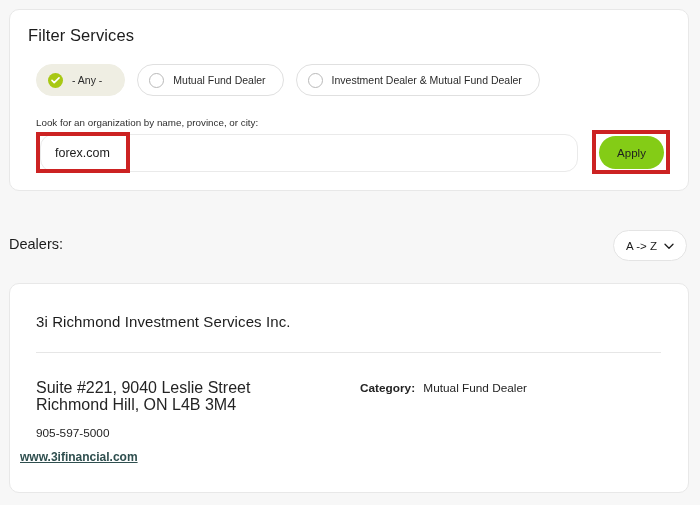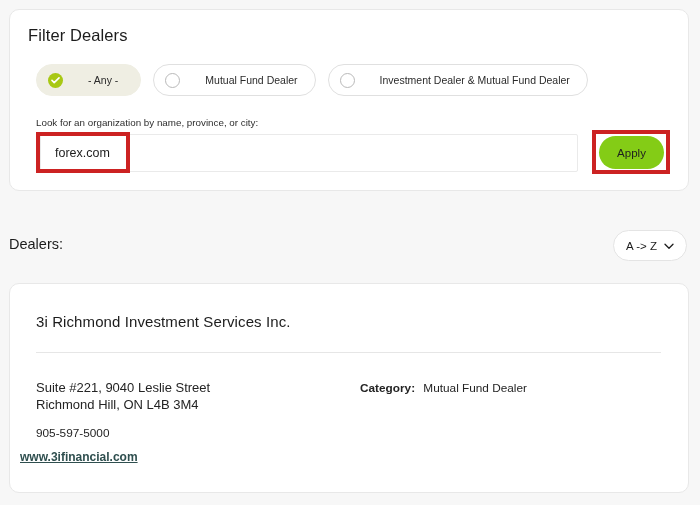--- a/index.html
+++ b/index.html
@@ -54,21 +54,21 @@
     left: 36px;
     top: 64px;
     display: flex;
     gap: 12px;
     align-items: center;
   }
 
   .chip {
     display: flex;
     align-items: center;
-    gap: 25px;
+    gap: 9px;
     height: 32px;
     padding: 0 17px 0 11px;
     border: 1px solid #e0e0e0;
     border-radius: 16px;
     background: #ffffff;
     font-size: 10.5px;
     color: #2b2b2b;
     white-space: nowrap;
     cursor: pointer;
   }
@@ -111,21 +111,21 @@
     color: #2e2e2e;
   }
 
   #search-input {
     position: absolute;
     left: 40px;
     top: 134px;
     width: 538px;
     height: 38px;
     border: 1px solid #eaeaea;
-    border-radius: 2px;
+    border-radius: 13px;
     background: #fff;
     font-family: "Liberation Sans", sans-serif;
     font-size: 12.5px;
     color: #1c1c1c;
     padding: 0 14px;
     outline: none;
   }
 
   #apply-button {
     position: absolute;
@@ -202,21 +202,21 @@
     top: 352px;
     width: 625px;
     height: 1px;
     background: #e6e6e6;
   }
 
   .addr-block {
     position: absolute;
     left: 36px;
     top: 379px;
-    font-size: 13px;
+    font-size: 16px;
     color: #242424;
     line-height: 17px;
   }
 
   .phone {
     position: absolute;
     left: 36px;
     top: 426px;
     font-size: 11.8px;
     color: #242424;
@@ -248,21 +248,21 @@
   }
 </style>
 </head>
 <body>
 
 <div class="page">
 
   <div class="card" id="filter-card">
   </div>
 
-  <div class="card-title">Filter Dealers</div>
+  <div class="card-title">Filter Services</div>
 
   <div class="chip-row">
 
     <div class="chip selected">
       <span class="radio checked">
         <svg width="9" height="7" viewBox="0 0 9 7">
           <path d="M1 3.4 L3.2 5.6 L8 0.9" stroke="#ffffff" stroke-width="1.6" fill="none" stroke-linecap="round" stroke-linejoin="round"></path>
         </svg>
       </span>
       <span class="chip-label">- Any -</span>

